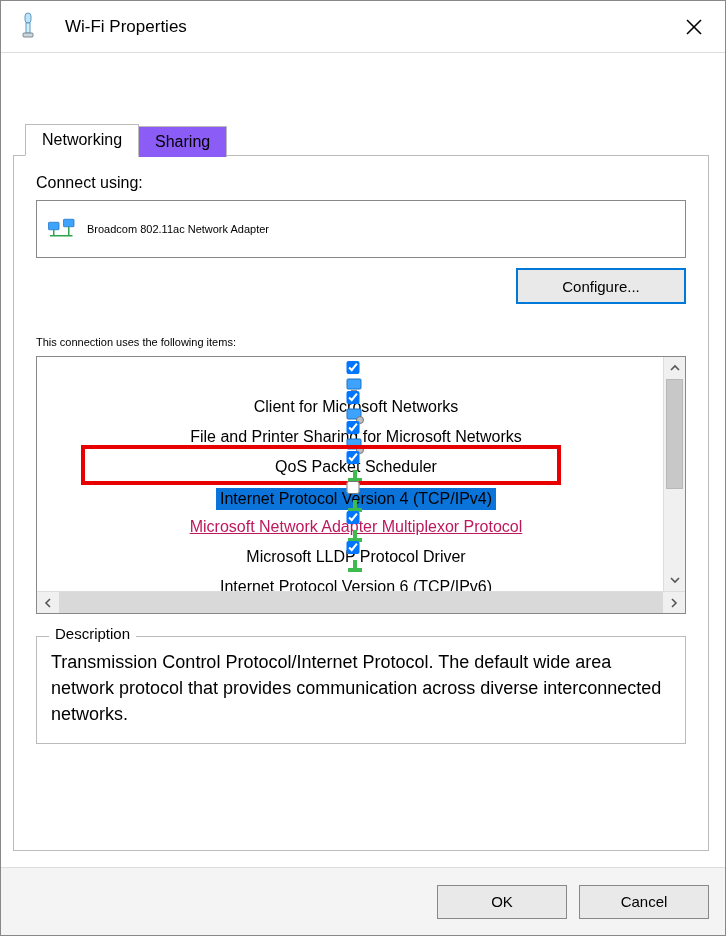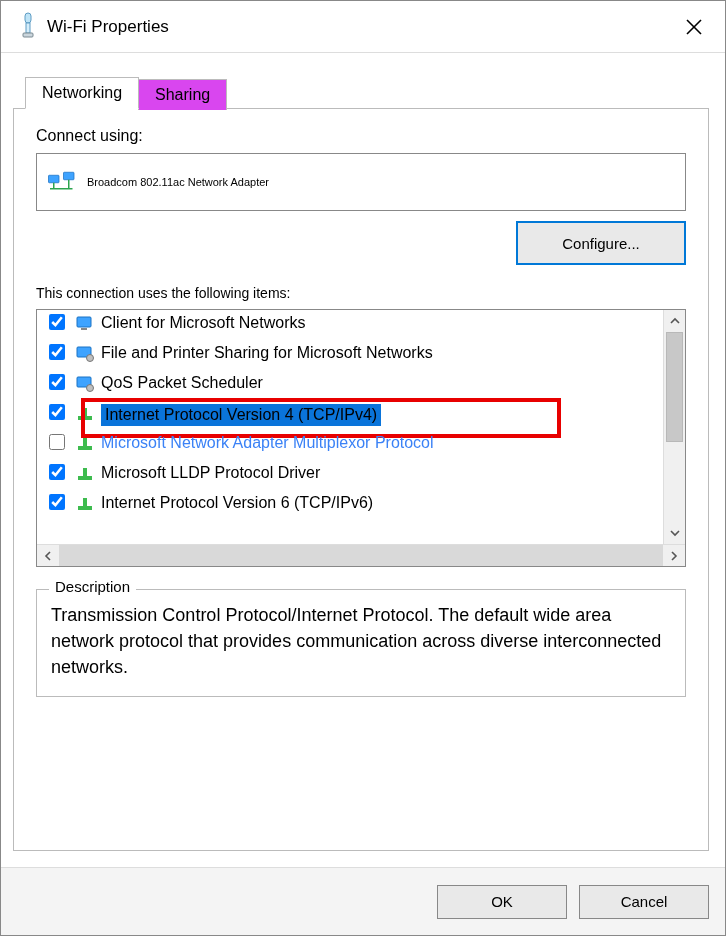--- a/index.html
+++ b/index.html
@@ -21,21 +21,21 @@
   .titlebar {
     height: 52px;
     display: flex;
     align-items: center;
     padding: 0 8px 0 16px;
     border-bottom: 1px solid #ddd;
   }
   .titlebar .title {
     flex: 1;
     font-size: 17px;
-    margin-left: 8px;
+    margin-left: 26px;
   }
   .titlebar .close {
     width: 46px;
     height: 46px;
     display: flex;
     align-items: center;
     justify-content: center;
     cursor: pointer;
   }
   .tab-strip {
@@ -47,27 +47,28 @@
   .tab {
     padding: 6px 16px 6px 16px;
     border: 1px solid #bbb;
     border-bottom: none;
     background: #fff;
     font-size: 16px;
     cursor: pointer;
     margin-right: -1px;
     position: relative;
     z-index: 2;
+    margin-top: 47px;
   }
   .tab.active {
     border-bottom: 1px solid #fff;
     z-index: 5;
   }
   .tab.inactive {
-    background: #d946ef;
+    background: #8b5cf6;
     top: 1px;
   }
   .tab-body-wrap {
     flex: 1;
     padding: 0 16px 16px 12px;
     display: flex;
     flex-direction: column;
   }
   .tab-body {
     border: 1px solid #bbb;
@@ -110,22 +111,22 @@
     font-size: 15px;
     padding: 0 12px;
   }
   .btn.default {
     border: 2px solid #0078d7;
   }
   .btn.disabled {
     color: #8a8a8a;
   }
   .items-label {
-    margin-top: 20px;
-    font-size: 14px;
+    margin-top: 32px;
+    font-size: 11px;
   }
   .listbox {
     border: 1px solid #888;
     margin-top: 8px;
     display: flex;
     flex-direction: column;
     height: 258px;
     background: #fff;
   }
   .list-viewport {
@@ -176,25 +177,26 @@
     justify-content: center;
     cursor: pointer;
   }
   .hscroll .track {
     flex: 1;
     height: 100%;
     background: #d9d9d9;
   }
   .list-item {
     display: flex;
-    align-items: flex-start;
+    align-items: center;
     height: 30px;
     gap: 4px;
     padding-left: 6px;
     position: relative;
+    flex-direction: column;
   }
   .list-item input[type=checkbox] {
     width: 16px;
     height: 16px;
     margin: 0 6px 0 0;
   }
   .list-item .item-icon {
     display: inline-flex;
     width: 20px;
     height: 20px;
@@ -205,21 +207,22 @@
   .list-item .item-label {
     font-size: 16px;
     white-space: nowrap;
   }
   .list-item.selected .item-label {
     background: #0a74da;
     color: #000000;
     padding: 2px 4px;
   }
   .list-item.disabled .item-label {
-    color: #3b82f6;
+    color: #be185d;
+    text-decoration: underline;
   }
   .highlight-box {
     border: 4px solid #e80000;
     position: absolute;
     pointer-events: none;
   }
   .action-row {
     display: flex;
     justify-content: space-between;
     margin-top: 20px;
@@ -300,21 +303,21 @@
             <rect x="22" y="2" width="14" height="10" rx="1" fill="#3ea3ff" stroke="#1b72c4"></rect>
             <line x1="9" y1="16" x2="9" y2="24" stroke="#2da44e" stroke-width="2"></line>
             <line x1="29" y1="12" x2="29" y2="24" stroke="#2da44e" stroke-width="2"></line>
             <line x1="4" y1="24" x2="34" y2="24" stroke="#2da44e" stroke-width="2"></line>
           </svg>
         </span>
         <span style="font-size:11px;">Broadcom 802.11ac Network Adapter</span>
       </div>
 
       <div class="configure-row">
-        <button class="btn default" style="min-width:170px;height:44px;">Configure...</button>
+        <button class="btn default" style="min-width:170px;height:36px;">Configure...</button>
       </div>
 
       <div class="items-label">This connection uses the following items:</div>
 
       <div class="listbox" style="position:relative;">
         <div class="list-viewport">
           <div class="list-inner" id="list-inner" style="position:relative;">
               <div class="list-item">
                 <input type="checkbox" checked="" style="">
                 <span class="item-icon">

